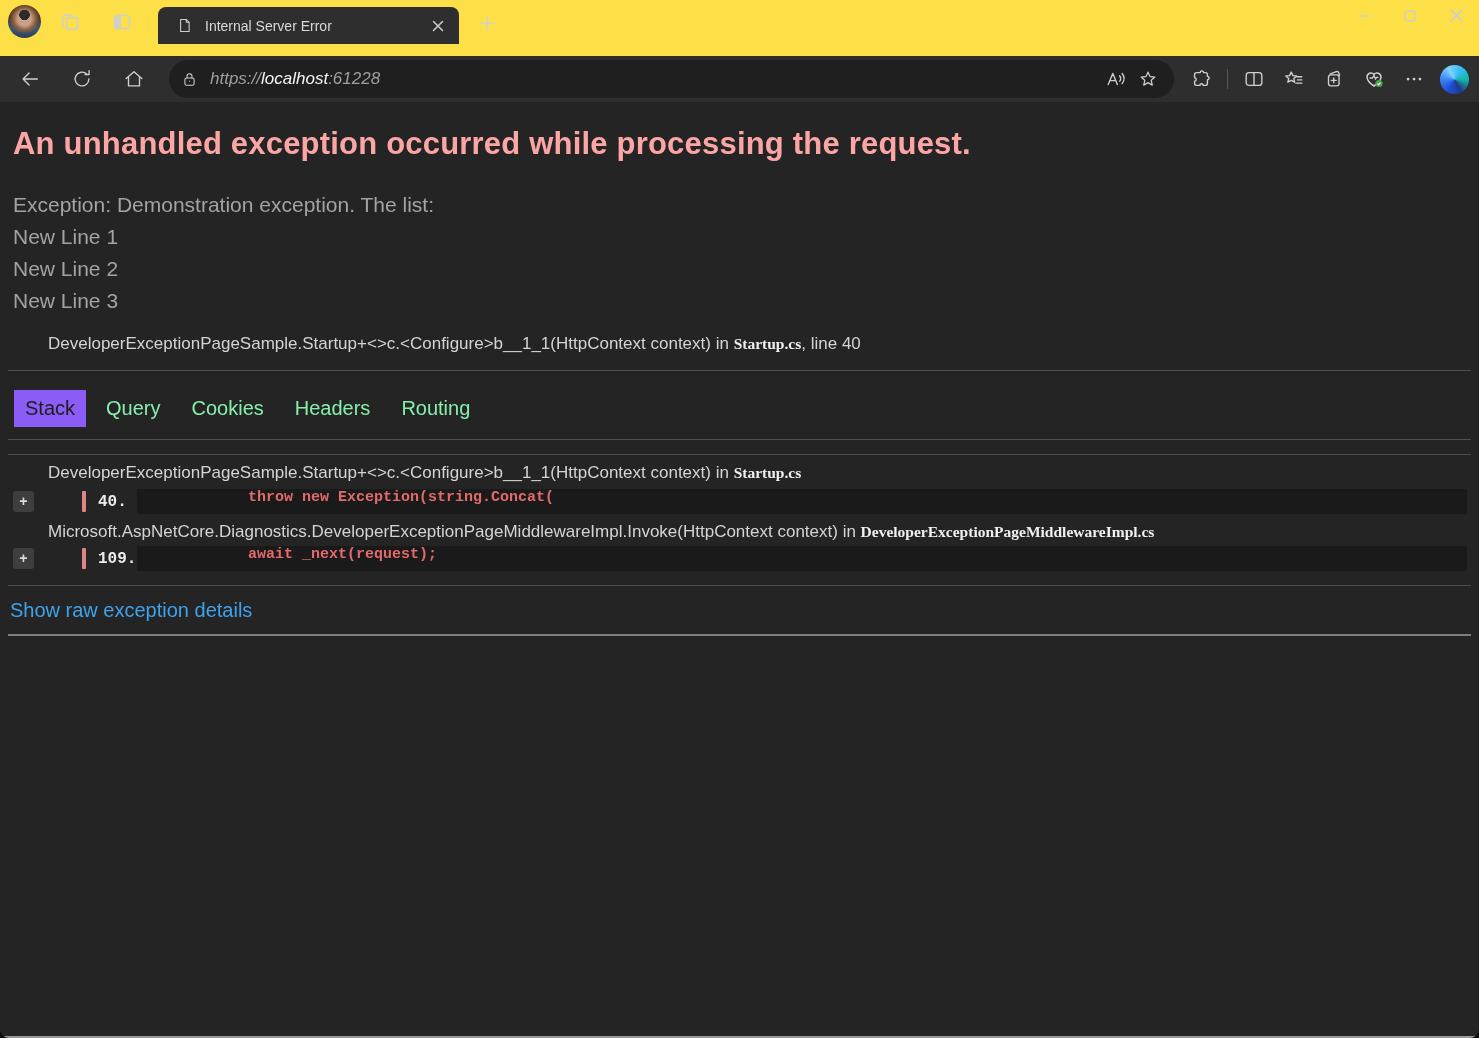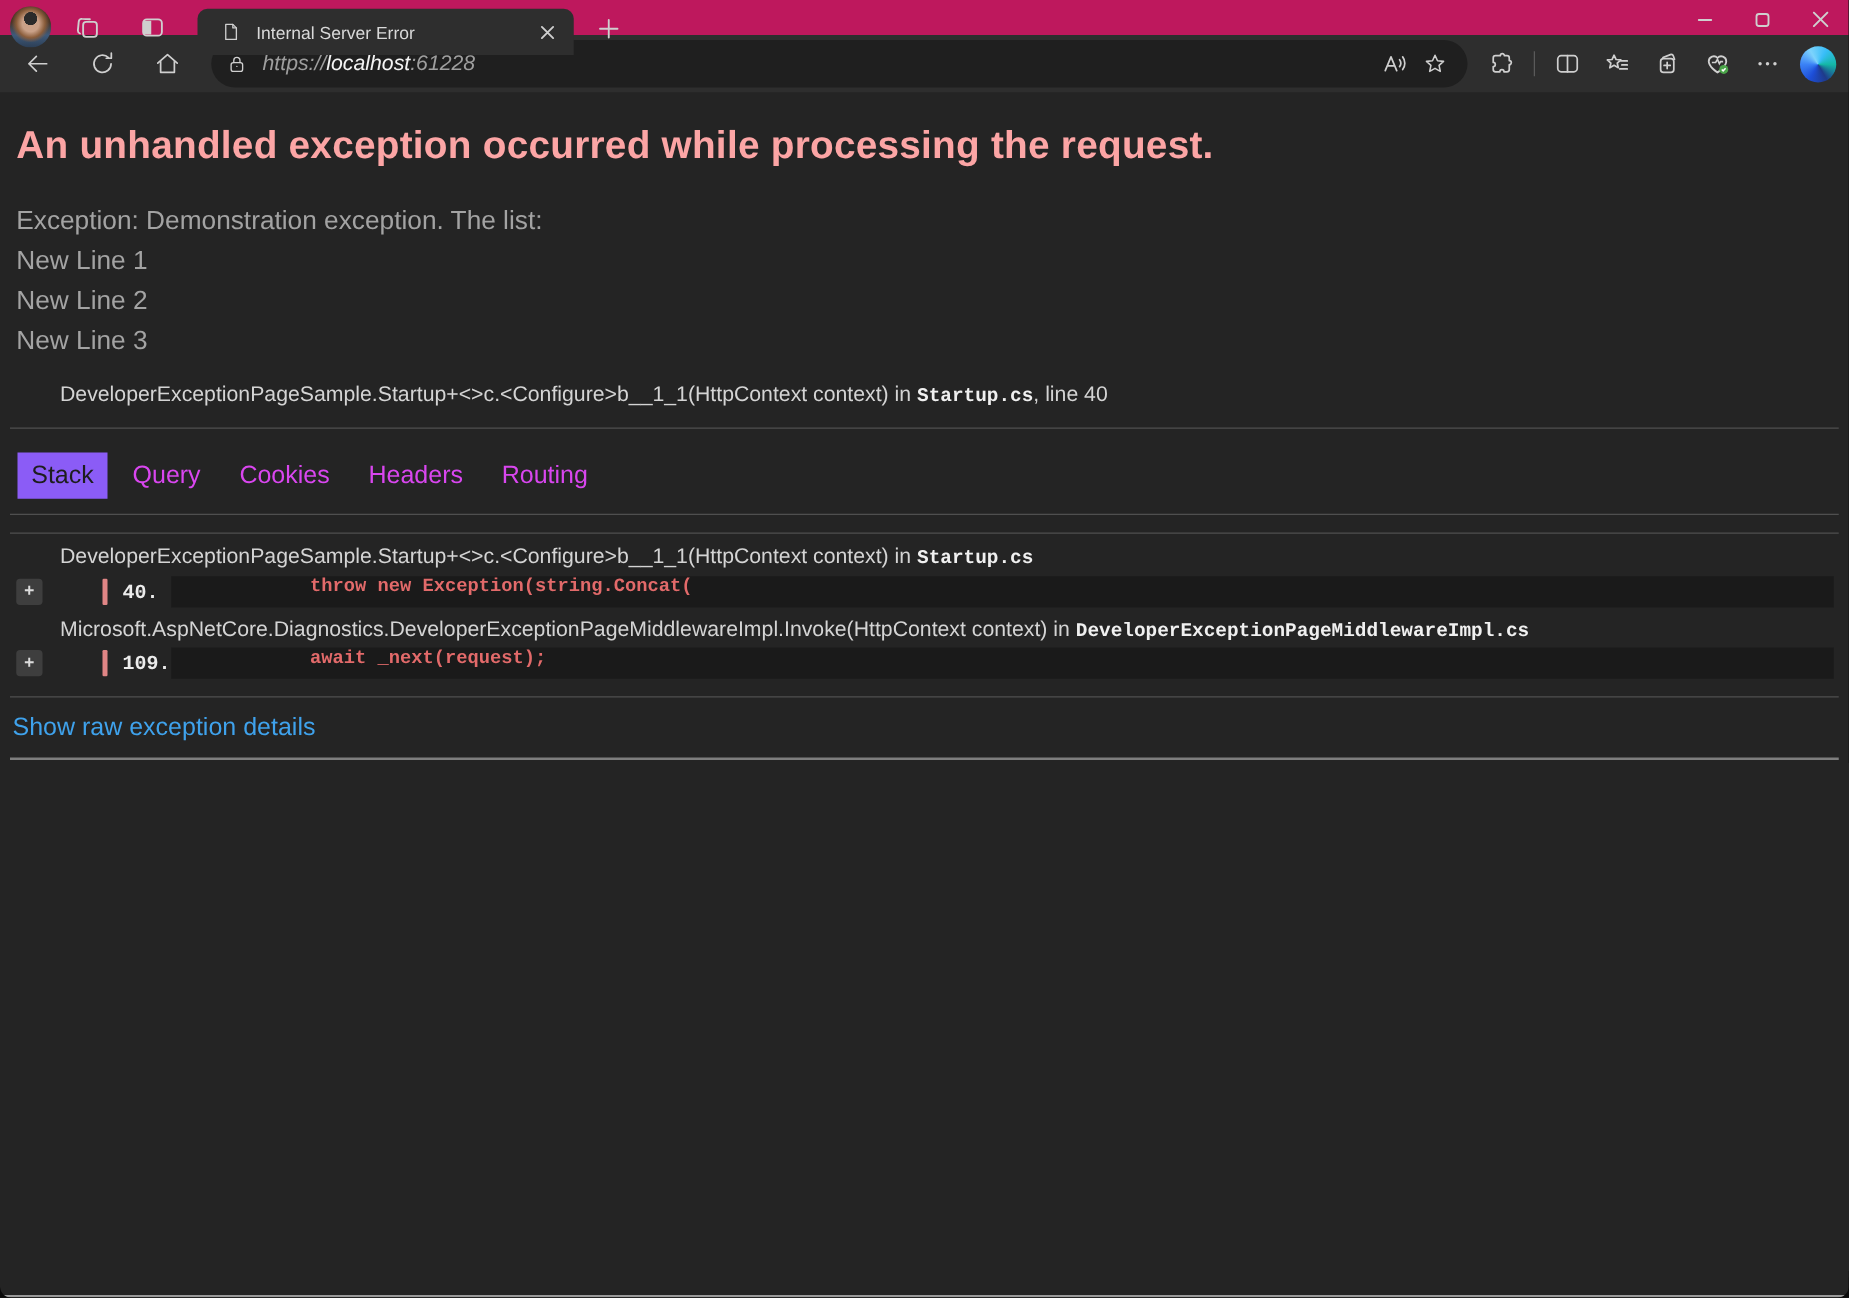--- a/index.html
+++ b/index.html
@@ -3,21 +3,21 @@
 <meta charset="utf-8">
 <style>
   * { box-sizing: border-box; margin: 0; padding: 0; }
   html,body { background:#090909; }
   body { font-family:"Liberation Sans", sans-serif; }
 
   .window { position:relative; width:1479px; height:1038px; margin:0 auto;
             background:#242424; border-radius:0 0 9px 9px; overflow:hidden; }
 
   
-  .titlebar { position:relative; height:28px; background:#be185d; }
+  .titlebar { position:relative; height:56px; background:#fde047; }
   .avatar { position:absolute; left:8px; top:5px; width:33px; height:33px; border-radius:50%;
             background:
               radial-gradient(circle at 50% 30%, #2b2b2b 0 18%, transparent 19%),
               radial-gradient(circle at 50% 42%, #caa188 0 26%, #8a5d3b 45%, transparent 60%),
               linear-gradient(180deg, #4a3526 0 38%, #3e5a7a 70%, #2c3e55 100%);
             cursor:pointer; }
   .tb-btn { position:absolute; top:8px; width:28px; height:28px; background:transparent; border:none;
             display:flex; align-items:center; justify-content:center; cursor:pointer; border-radius:6px; }
   .tab { position:absolute; left:158px; top:7px; width:301px; height:37px; background:#2e2e2e;
          border-radius:8px 8px 0 0; display:flex; align-items:center; padding:0 10px 0 18px; cursor:pointer; }
@@ -47,27 +47,27 @@
          justify-content:center; border-radius:6px; cursor:pointer; }
   .vdiv { width:1px; height:20px; background:#5a5a5a; margin:0 3px; }
   .copilot { width:29px; height:29px; border-radius:50%;
              background: conic-gradient(from 210deg, #1d4ed8, #3b82f6, #7dd3fc, #38bdf8, #14b8a6, #1e3a8a, #1d4ed8); }
 
   
   .content { position:relative; height:948px; background:#242424; overflow:hidden; color:#bdbdbd; }
   h1.err { margin:24px 13px 0; font-size:31px; font-weight:700; color:#fca5a5; letter-spacing:.2px; }
   .exc { margin:27px 13px 0; font-size:21px; line-height:32px; color:#a3a3a3; }
   .frame-line { font-size:17px; color:#d4d4d4; margin:17px 12px 0 48px; white-space:nowrap; overflow:hidden; }
-  .frame-line .file { font-family:Liberation Mono, monospace; font-weight:700;
+  .frame-line .file { font-family:Liberation Serif, serif; font-weight:700;
                       font-size:15.5px; color:#f0f0f0;margin-top:12px; }
   hr.div { border:none; border-top:1px solid #4f4f4f; margin:16px 8px 0; }
   hr.div.bright { border-top:2px solid #7e7e7e; }
 
   .ptabs { display:flex; margin:19px 0 0 14px; font-size:20px; }
-  .ptab { color:#d946ef; padding:7px 11px; margin-right:9px; cursor:pointer; text-decoration:none; }
+  .ptab { color:#86efac; padding:7px 11px; margin-right:9px; cursor:pointer; text-decoration:none; }
   .ptab.active { background:#8b5cf6; color:#1d1d1d; }
 
   h2.stack-heading { margin:18px 13px 0; font-size:20px; font-weight:700; color:#e3e3e3; }
   .frame-title { margin-top:8px; }
   .code-row { display:flex; align-items:center; margin-top:6px; height:25px; }
   .expand-btn { margin-left:13px; width:21px; height:21px; background:#3e3e3e; border:none; border-radius:3px;
                 color:#dcdcdc; font:700 14px "Liberation Mono","DejaVu Sans Mono",monospace;
                 display:flex; align-items:center; justify-content:center; cursor:pointer; line-height:1; }
   .redbar { width:4px; height:21px; background:#e08585; margin-left:48px; border-radius:1px; }
   .lineno { font:700 16px "Liberation Mono","DejaVu Sans Mono",monospace; color:#ececec;

